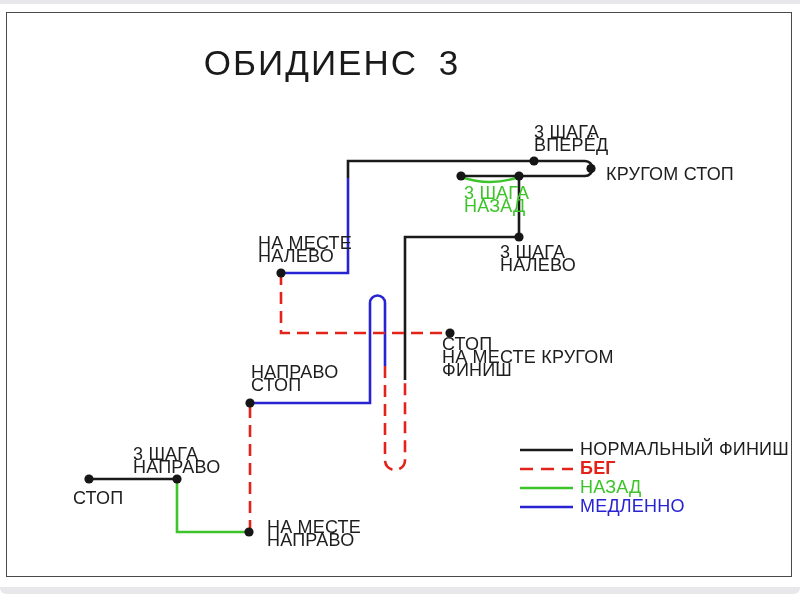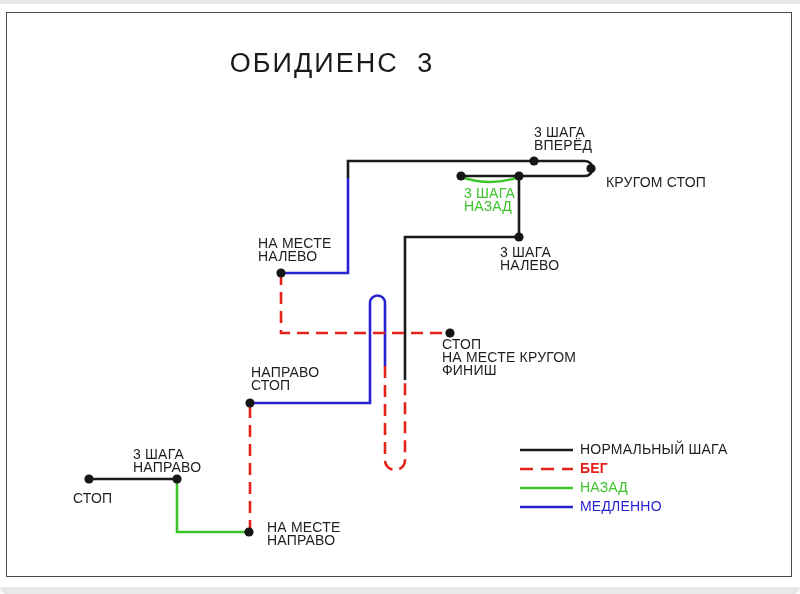--- a/index.html
+++ b/index.html
@@ -9,26 +9,26 @@
   }
   .edge-strip{position:absolute;left:0;width:800px;background:#e8e8ea;}
   #top-strip{top:0;height:4px;}
   #bottom-strip{top:587px;height:7px;border-radius:0 0 6px 6px;}
   #frame{
     position:absolute;left:6px;top:12px;width:786px;height:565px;
     border:1.5px solid #4a4a4a;box-sizing:border-box;
   }
   #course-svg{position:absolute;left:0;top:0;}
   .lbl{
-    position:absolute;font-size:14px;line-height:13px;color:#1e1e1e;
+    position:absolute;font-size:18px;line-height:13px;color:#1e1e1e;
     white-space:pre-line;letter-spacing:0.2px;
   }
   #page-title{
     position:absolute;left:0;top:49px;width:664px;text-align:center;
-    font-size:27px;line-height:28px;color:#1a1a1a;letter-spacing:2px;
+    font-size:35px;line-height:28px;color:#1a1a1a;letter-spacing:2px;
     word-spacing:9px;white-space:nowrap;
   }
   .green-text{color:#3cc42a;}
   .red-text{color:#e3231a;}
   .blue-text{color:#2823d2;}
 </style>
 </head>
 <body>
 
 <div id="stage">
@@ -77,21 +77,21 @@
 
     <path d="M520,450 H573" fill="none" stroke-width="2.6" stroke="#1a1a1a"></path>
     <path d="M520,469 H573" fill="none" stroke-width="2.6" stroke-dasharray="13 8" stroke="#e3231a"></path>
     <path d="M520,488 H573" fill="none" stroke-width="2.6" stroke="#3cc42a"></path>
     <path d="M520,507 H573" fill="none" stroke-width="2.6" stroke="#2823d2"></path>
   </svg>
 
   <div class="lbl" style="left:534px;top:126px;">3 ШАГА
 ВПЕРЁД</div>
 
-  <div class="lbl" style="left:606px;top:168px;margin-top:8px;">КРУГОМ СТОП</div>
+  <div class="lbl" style="left:606px;top:168px;">КРУГОМ СТОП</div>
 
   <div class="lbl green-text" style="left:464px;top:187px;">3 ШАГА
 НАЗАД</div>
 
   <div class="lbl" style="left:500px;top:246px;">3 ШАГА
 НАЛЕВО</div>
 
   <div class="lbl" style="left:258px;top:237px;">НА МЕСТЕ
 НАЛЕВО</div>
 
@@ -103,18 +103,18 @@
 СТОП</div>
 
   <div class="lbl" style="left:133px;top:448px;">3 ШАГА
 НАПРАВО</div>
 
   <div class="lbl" style="left:73px;top:492px;">СТОП</div>
 
   <div class="lbl" style="left:267px;top:521px;">НА МЕСТЕ
 НАПРАВО</div>
 
-  <div class="lbl" style="left:580px;top:443px;">НОРМАЛЬНЫЙ ШАГА</div>
+  <div class="lbl" style="left:580px;top:443px;">НОРМАЛЬНЫЙ ФИНИШ</div>
   <div class="lbl red-text" style="left:580px;top:462px;font-weight:bold;">БЕГ</div>
   <div class="lbl green-text" style="left:580px;top:481px;">НАЗАД</div>
   <div class="lbl blue-text" style="left:580px;top:500px;text-align:center;">МЕДЛЕННО</div>
 
 </div>
 
 </body></html>

